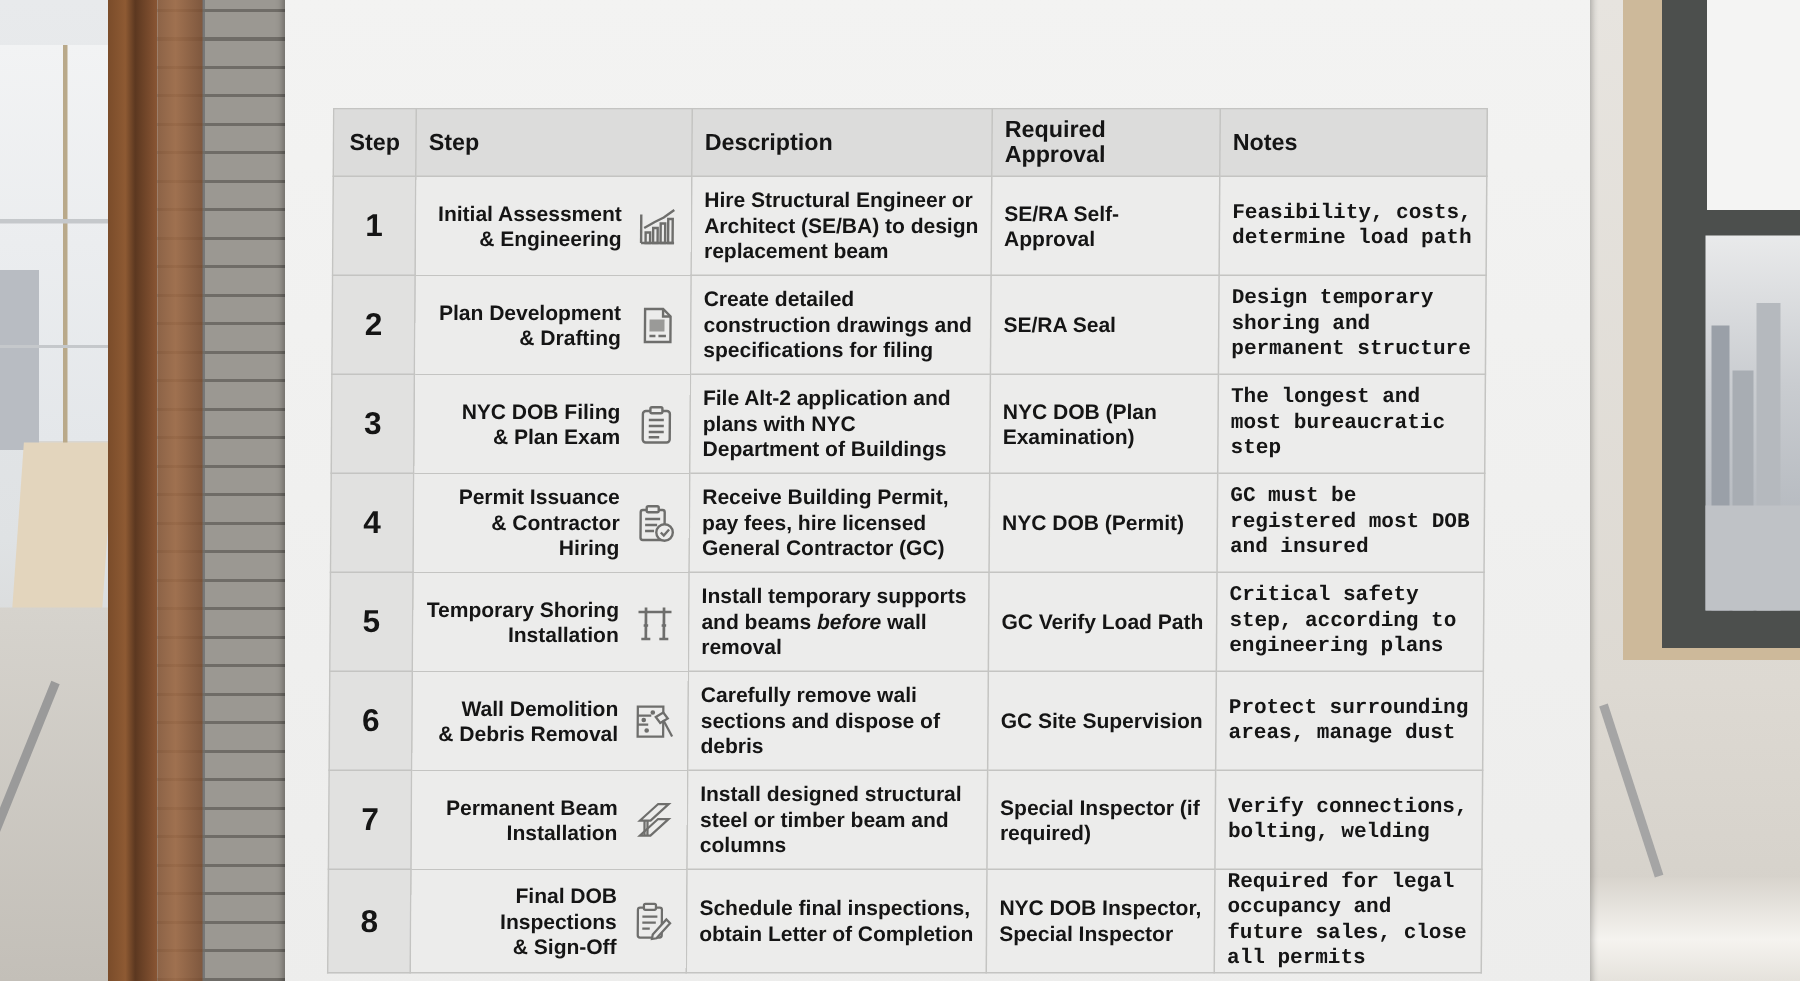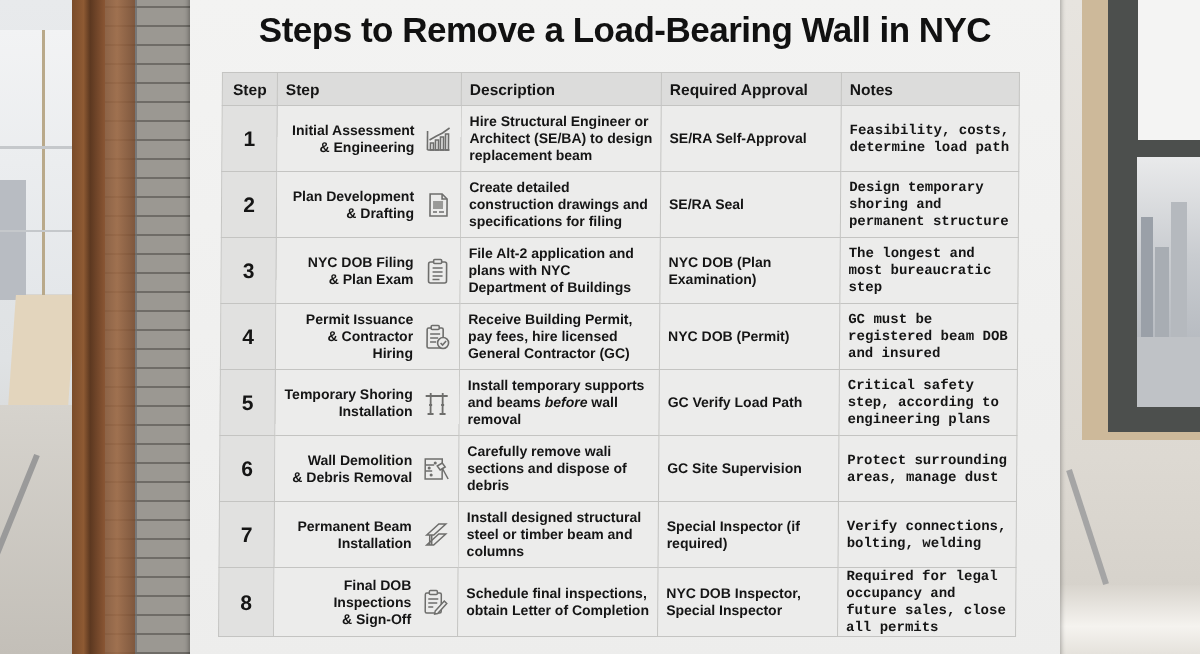--- a/index.html
+++ b/index.html
@@ -113,21 +113,21 @@
   }
   .steps-table td { background: #ececeb; padding: 0 8px; }
   .steps-table td.num {
     background: #e1e1e0; text-align: center;
     font-size: 21px; width: 55px;
   }
   .steps-table th.num-h { text-align: center; width: 55px; }
   .steps-table tr.row { height: 66px; }
   .steps-table td.step { width: 184px; position: relative; padding-right: 46px; text-align: right; }
   .steps-table td.desc { width: 200px; }
-  .steps-table td.appr { width: 180px; font-size: 14px; }
+  .steps-table td.appr { width: 152px; font-size: 14px; }
   .steps-table td.note { width: 178px; font-size: 14px; font-family: Liberation Mono, monospace; }
   .step-icon {
     position: absolute; right: 8px; top: 50%; transform: translateY(-50%);
     width: 28px; height: 28px;
   }
   .step-icon svg { width: 28px; height: 28px; display: block; }
   em { font-style: italic; text-align: center; }
 </style>
 </head>
 <body>
@@ -153,21 +153,20 @@
 <div class="window-glass-bottom">
   <div class="skyline" style="left:4px;width:12px;height:190px;"></div>
   <div class="skyline" style="left:18px;width:14px;height:160px;background:#a8adb3;"></div>
   <div class="skyline" style="left:34px;width:16px;height:205px;background:#b5b9be;"></div>
   <div class="skyline" style="left:0;width:63px;height:70px;background:#bfc2c6;"></div>
 </div>
 <div class="floor-right"></div>
 <div class="pipe-right"></div>
 
 <div class="board">
-  <h1 class="board-title">Steps to Remove a Load-Bearing Wall in NYC</h1>
 
   <table class="steps-table">
     <thead>
       <tr>
         <th class="num-h">Step</th>
         <th>Step</th>
         <th>Description</th>
         <th>Required Approval</th>
         <th>Notes</th>
       </tr>
@@ -249,21 +248,21 @@
               <line x1="7" y1="11" x2="17" y2="11"></line>
               <line x1="7" y1="15" x2="15" y2="15"></line>
               <line x1="7" y1="19" x2="13" y2="19"></line>
               <circle cx="20" cy="20" r="5.5" fill="#ececeb"></circle>
               <polyline points="17.5,20 19.5,22 23,18"></polyline>
             </svg>
           </span>
         </td>
         <td class="desc">Receive Building Permit, pay fees, hire licensed General Contractor (GC)</td>
         <td class="appr">NYC DOB (Permit)</td>
-        <td class="note">GC must be registered beam DOB and insured</td>
+        <td class="note">GC must be registered most DOB and insured</td>
       </tr>
 
       <tr class="row">
         <td class="num">5</td>
         <td class="step">
           <div>Temporary Shoring</div>
           <div>Installation</div>
           <span class="step-icon">
             <svg viewBox="0 0 28 28" fill="none" stroke="#6e6e6c" stroke-width="1.8">
               <line x1="3" y1="7" x2="25" y2="7"></line>

